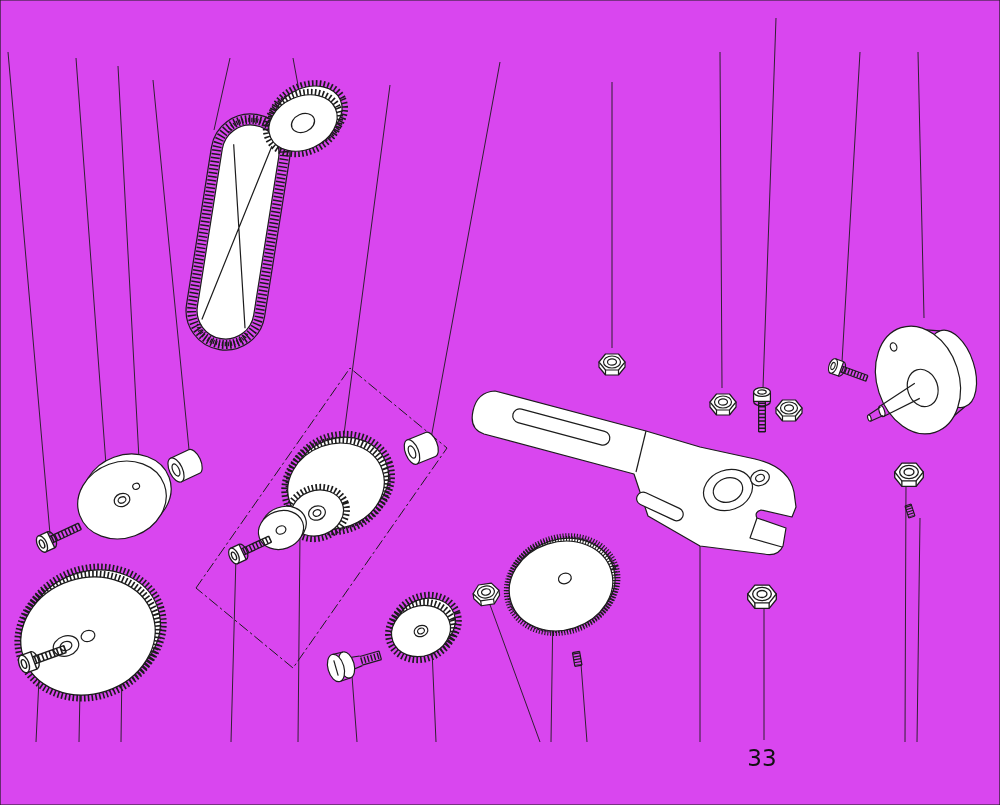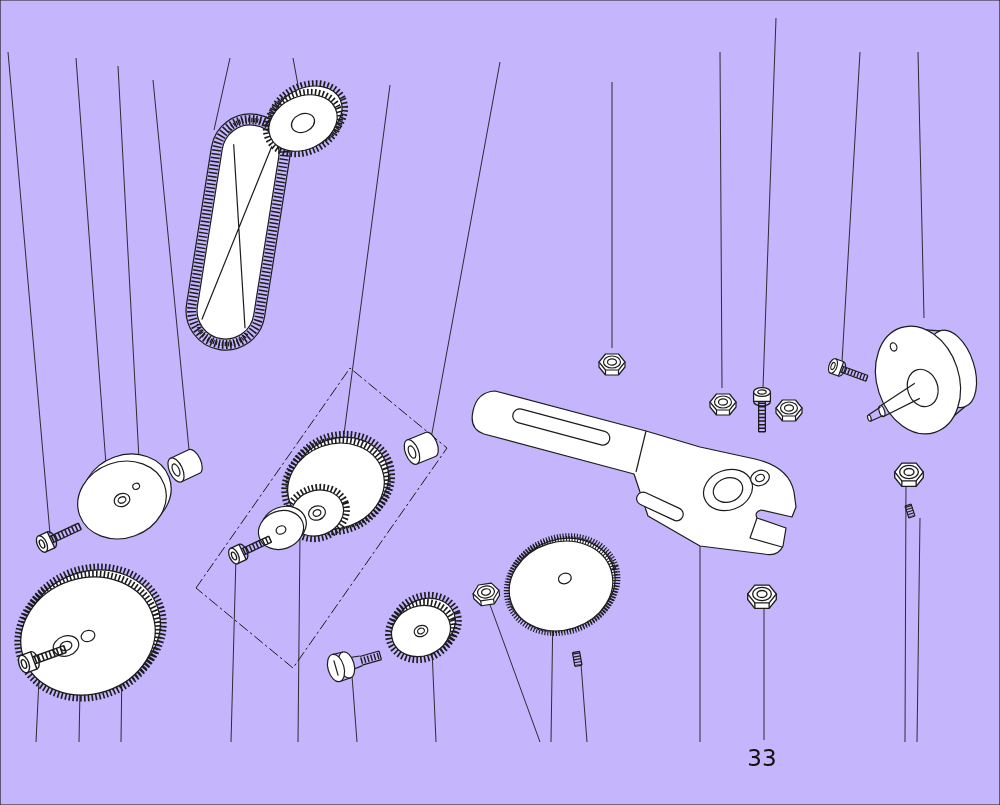--- a/index.html
+++ b/index.html
@@ -1,16 +1,16 @@
 <!DOCTYPE html>
 <html><head>
 <meta charset="utf-8">
 <style>
   html,body{margin:0;padding:0;background:#ffffff;}
-  #stage{position:relative;width:1000px;height:805px;background:#c4b5fd;overflow:hidden;}
+  #stage{position:relative;width:1000px;height:805px;background:#d946ef;overflow:hidden;}
   .d path,.d line,.d rect,.d ellipse,.d polygon,.d circle{fill:none;stroke:#1c1c1c;stroke-width:1.2;stroke-linejoin:round;}
   .d .f{fill:#ffffff;}
   .d .teeth{stroke-width:7;stroke-dasharray:1.6 2.2;}
   .d .teethf{stroke-width:6;stroke-dasharray:1.1 1.7;}
   .d .beltteeth{stroke-width:9;stroke-dasharray:1.5 2.3;}
   .d .beltteeth2{stroke-width:4.5;stroke-dasharray:1.2 1.8;}
   .d .thread{stroke-width:6.4;stroke-dasharray:1.4 2;}
   .d .thread2{stroke-width:7.2;stroke-dasharray:1.2 1.7;}
   .d .leader{stroke-width:0.9;}
   .d .phantom{stroke-width:1;stroke-dasharray:11 3 2.5 3;}

